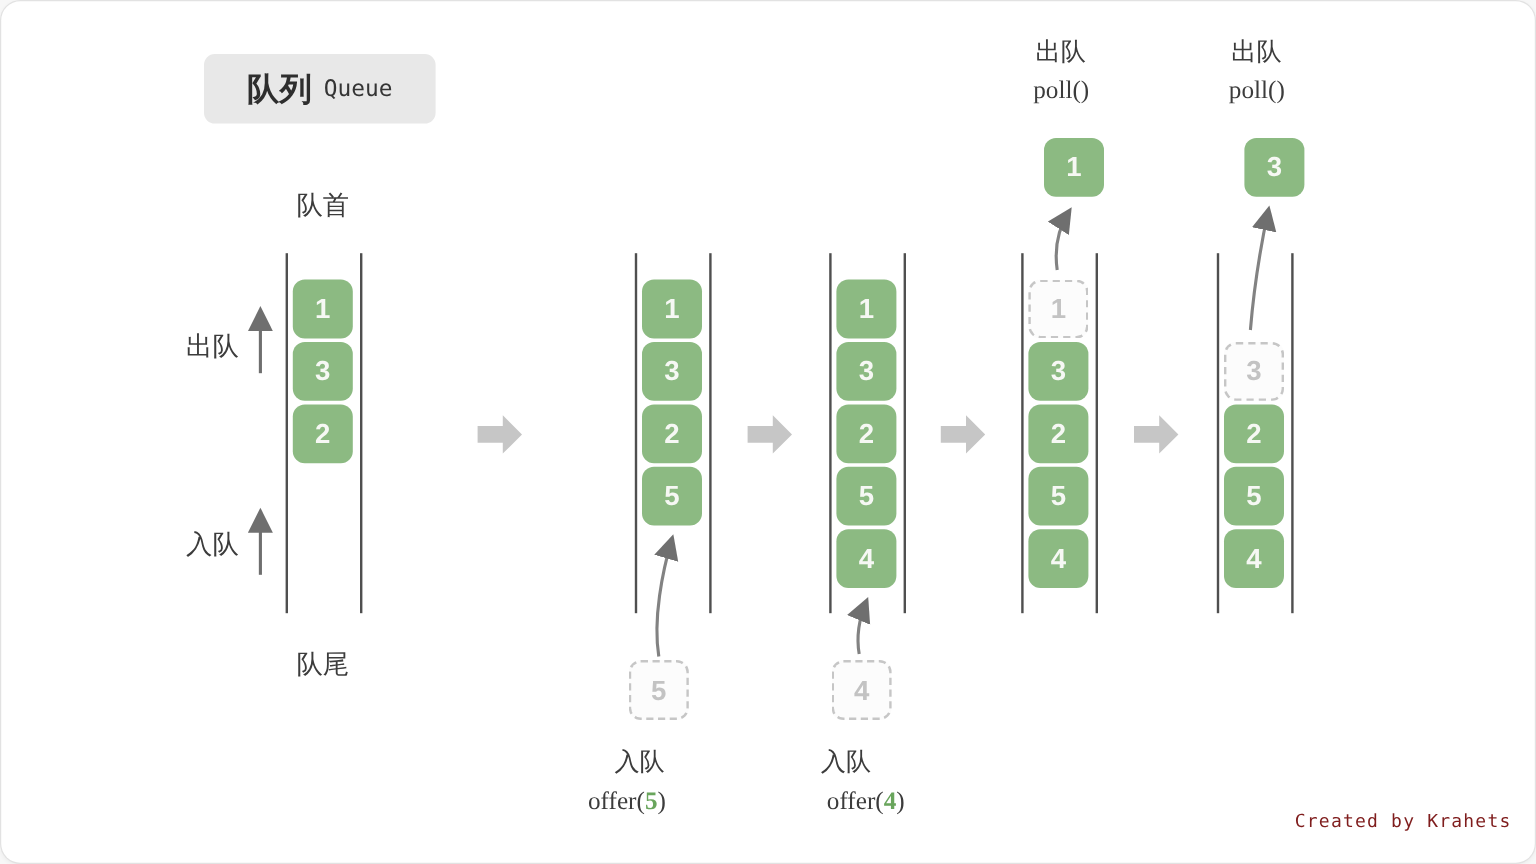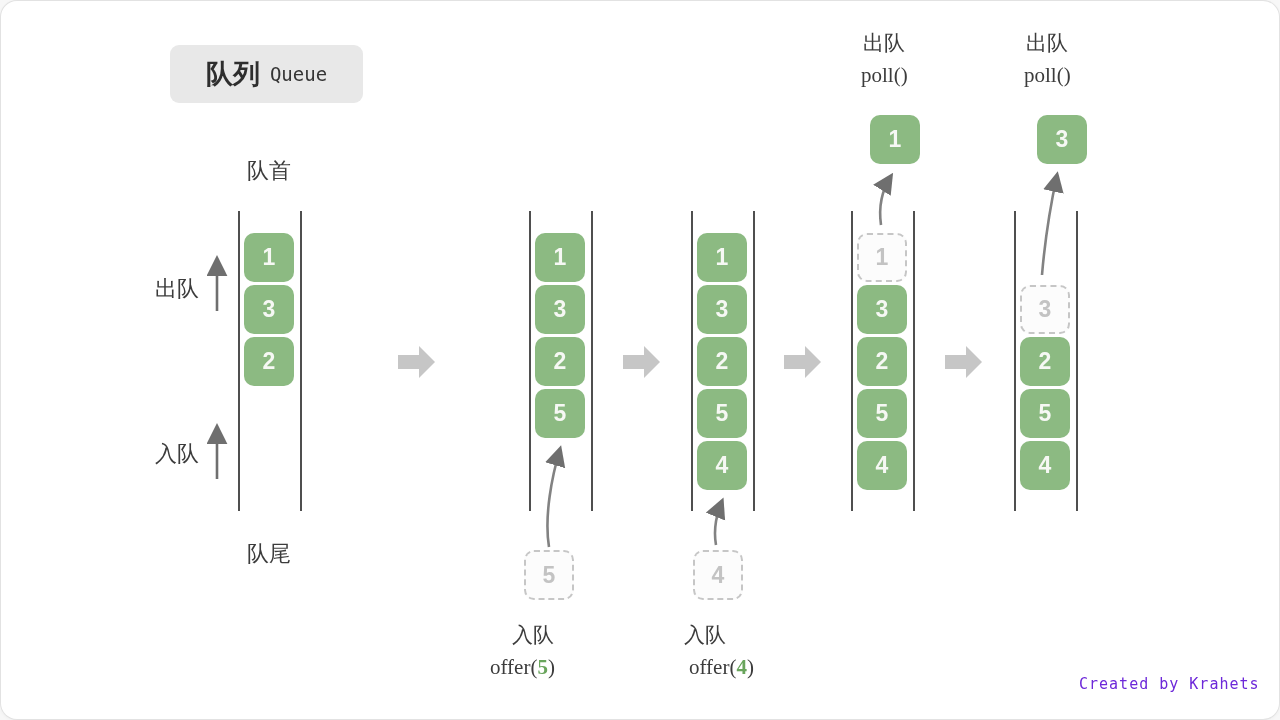--- a/index.html
+++ b/index.html
@@ -43,21 +43,21 @@
   }
 
   
   .op-zh { position:absolute; font-size:21px; color:#3c3c3c; font-weight:500; }
   .op-code { position:absolute; font-size:21px; color:#3c3c3c; font-weight:bold;
              font-family:Liberation Serif, serif; white-space:nowrap;text-align:right; }
   .op-code .arg { color:#69a55c; }
 
   .watermark {
     position:absolute; left:1078px; top:674px; font-size:15px; letter-spacing:1px;
-    color:#6d28d9; font-family:"DejaVu Sans Mono","Liberation Mono",monospace;
+    color:#7f1d1d; font-family:"DejaVu Sans Mono","Liberation Mono",monospace;
   }
 
   svg.overlay { position:absolute; left:0; top:0; width:1280px; height:720px; pointer-events:none; }
 </style>
 </head>
 <body>
 
 <div class="canvas">
 
   <div class="title-box">

